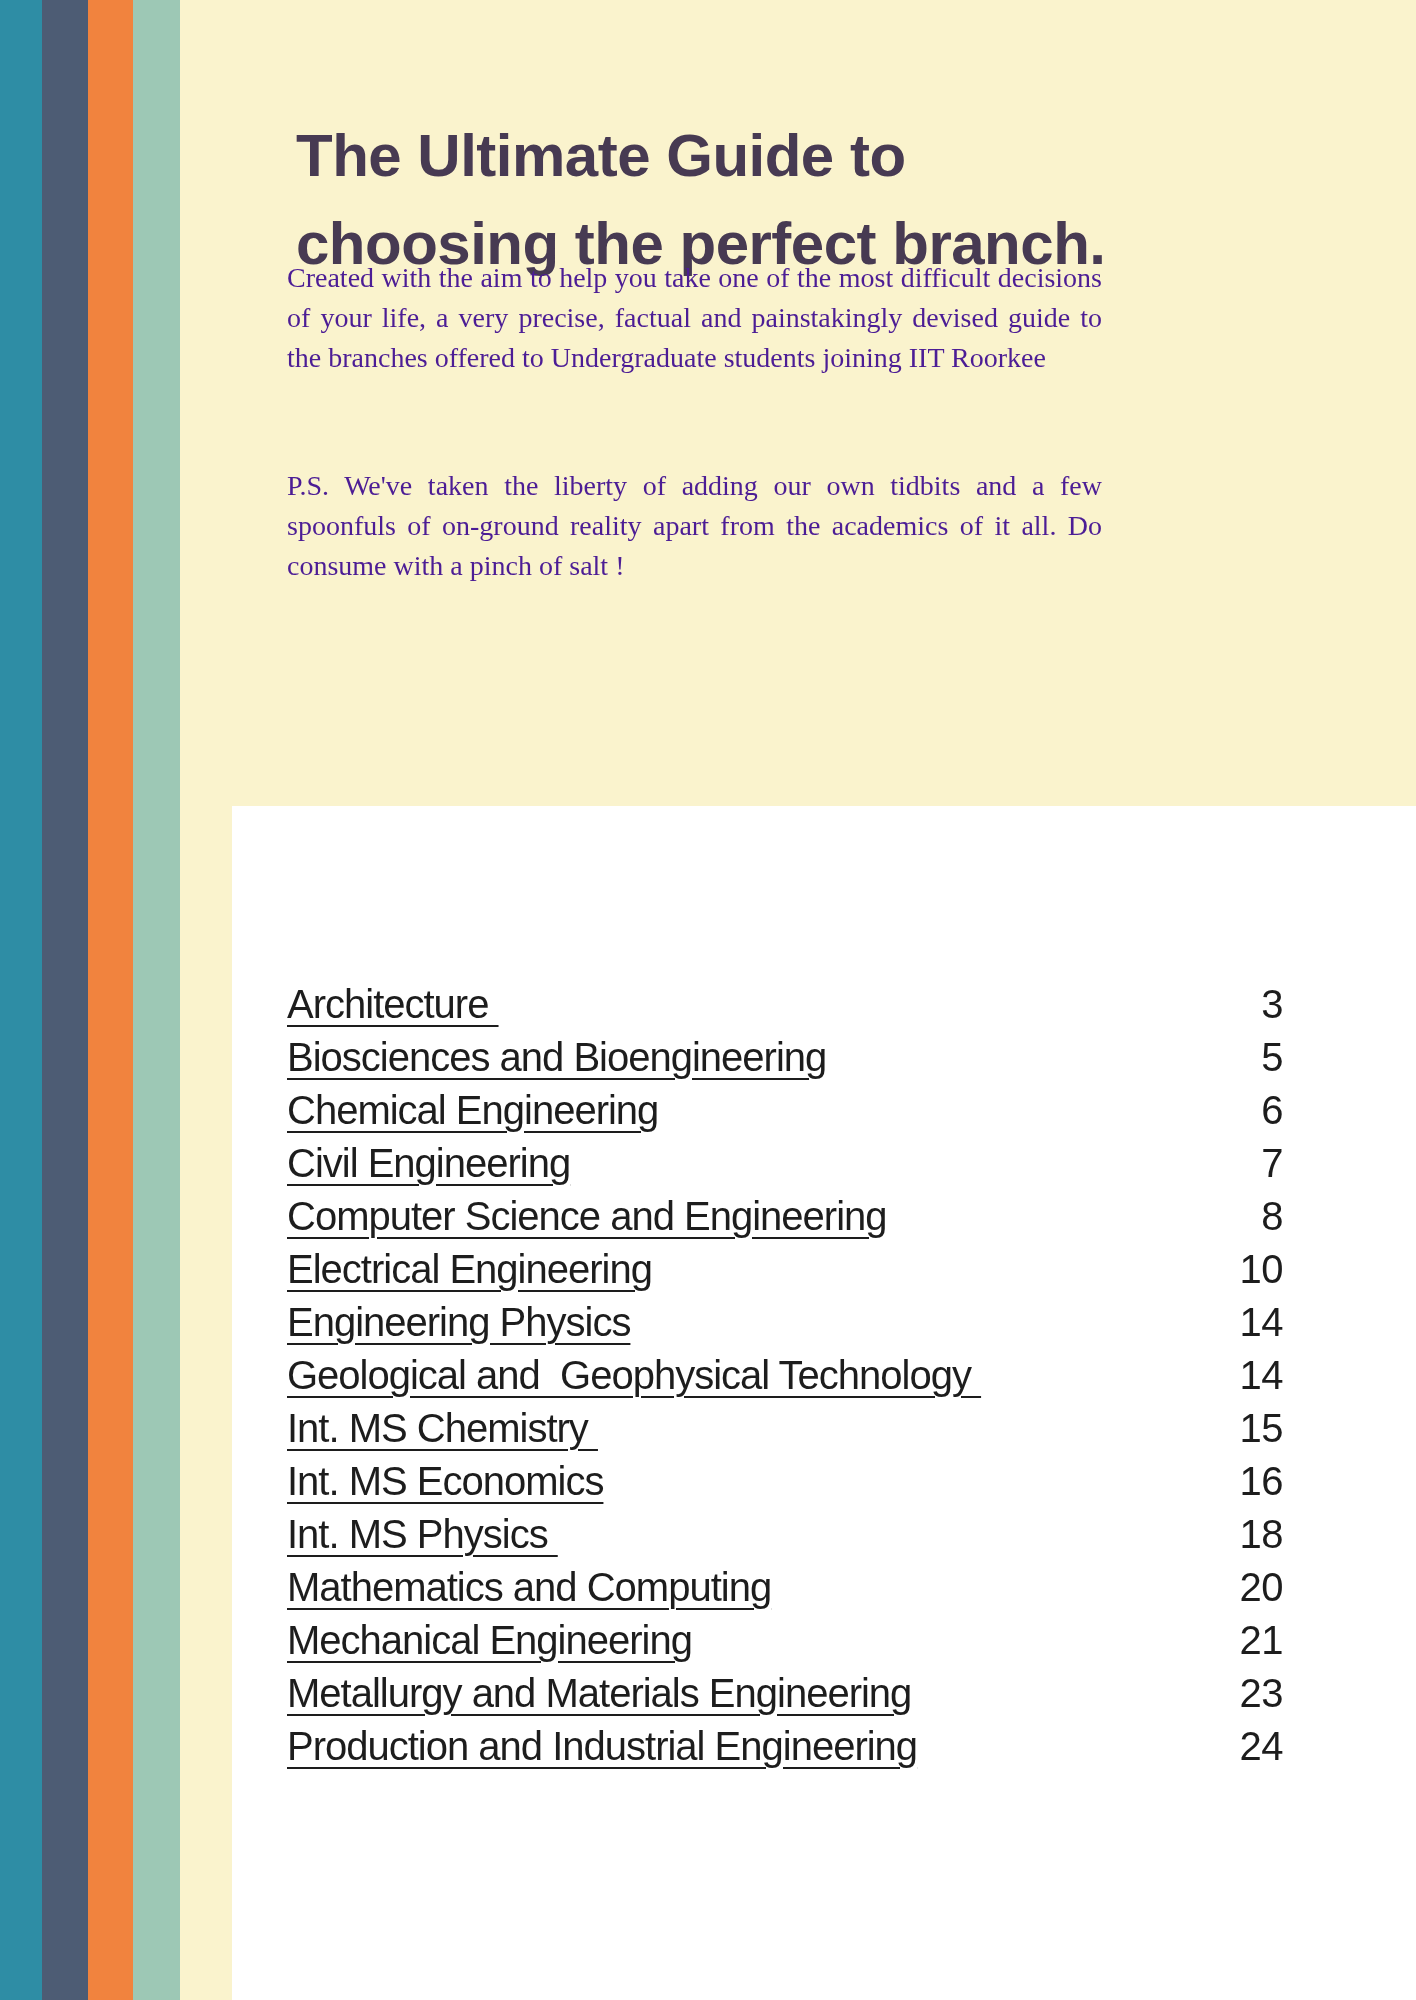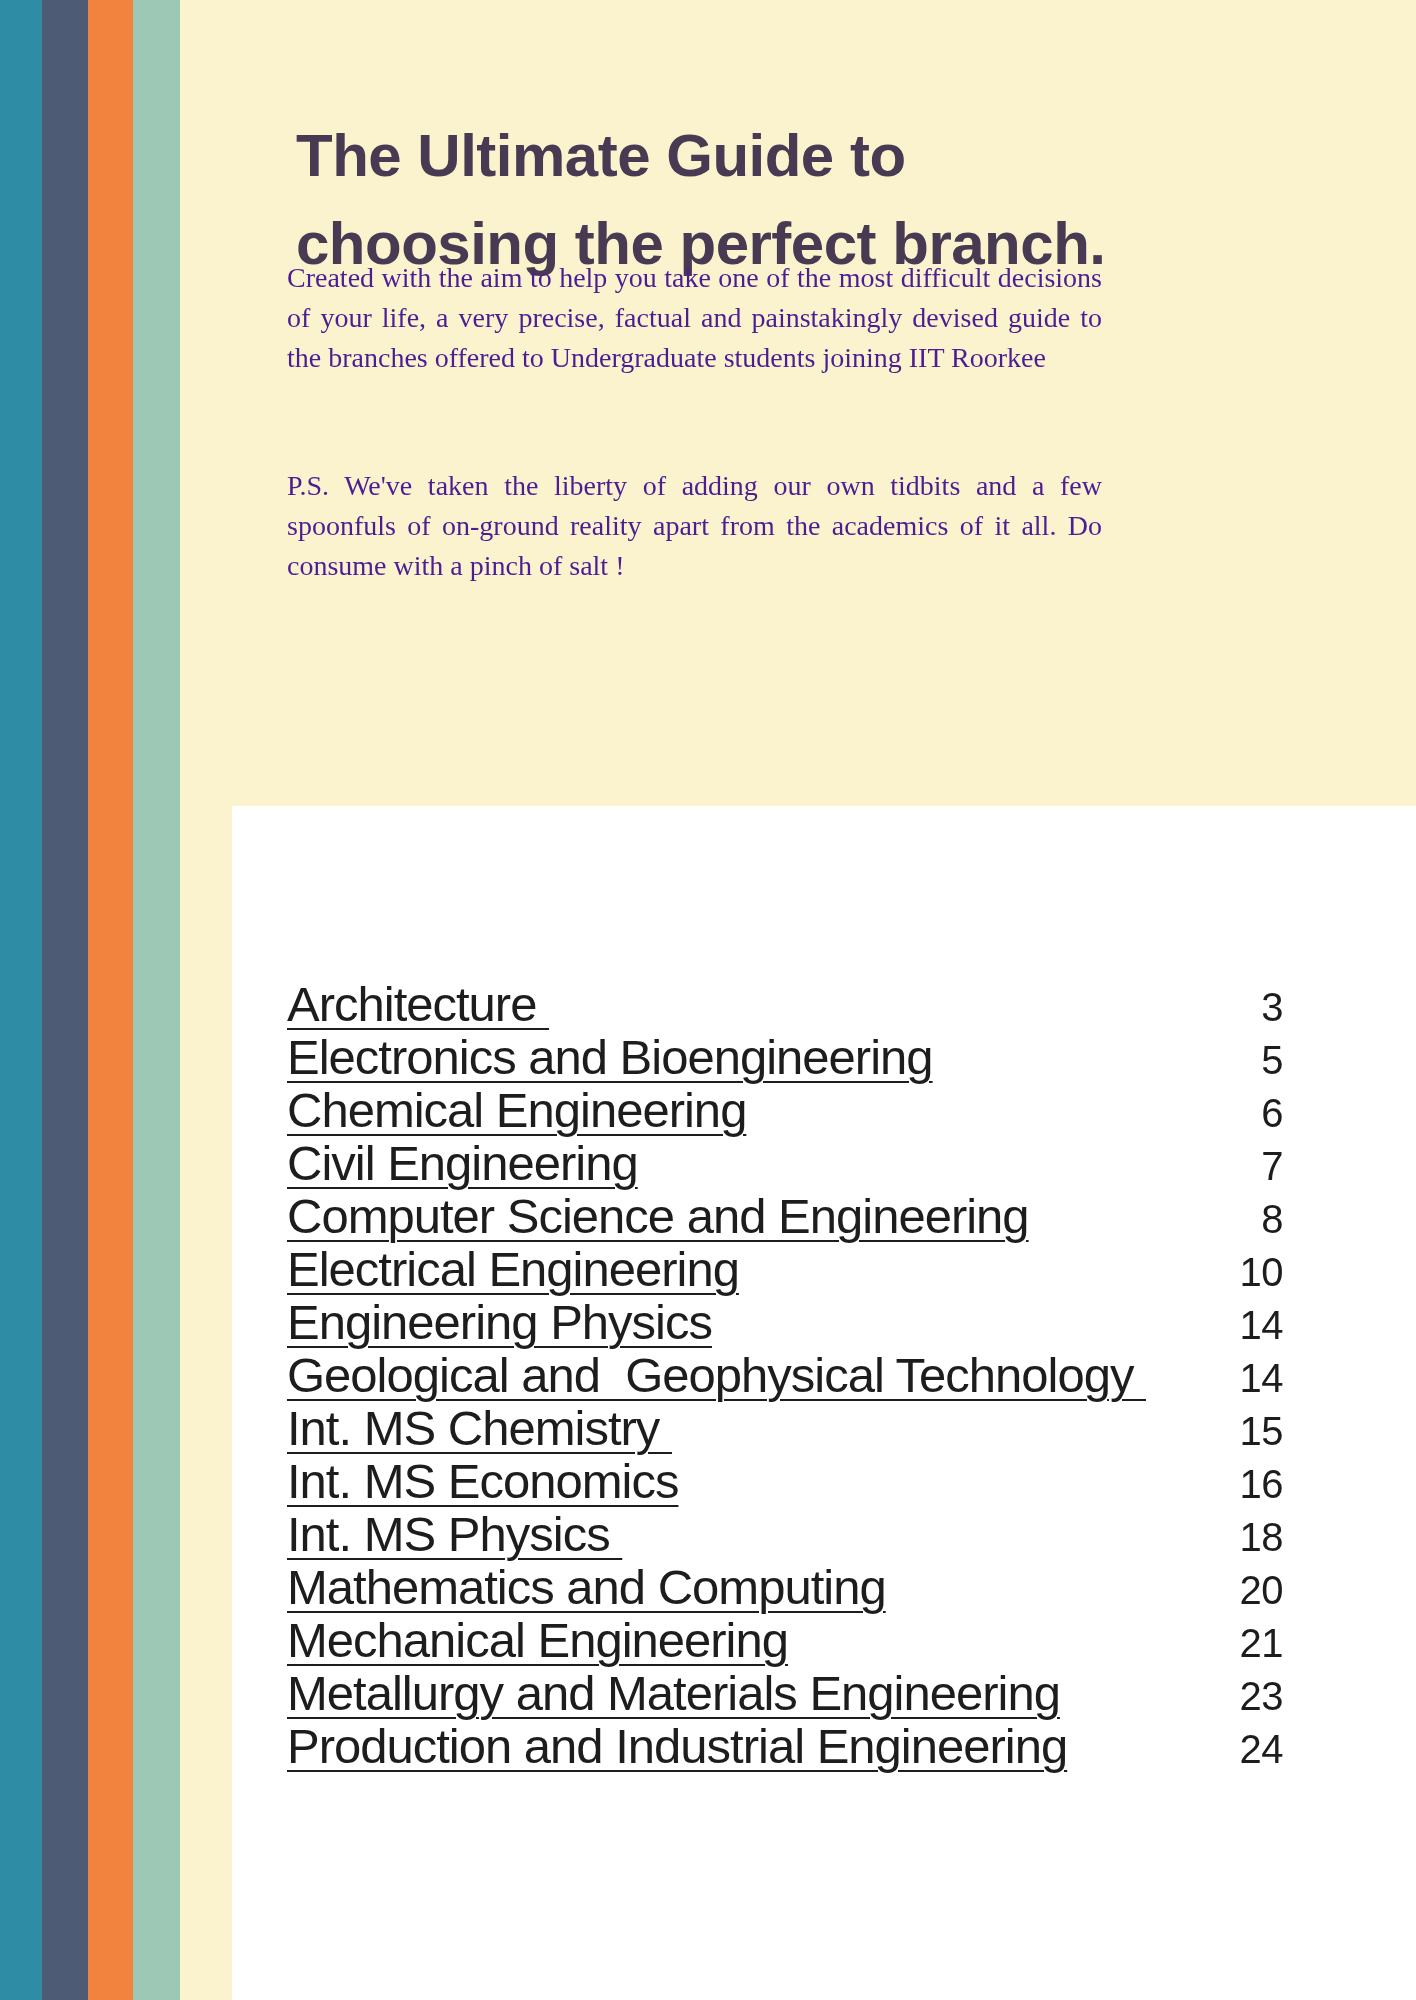--- a/index.html
+++ b/index.html
@@ -41,21 +41,21 @@
   }
   .toc{
     position:absolute;left:55px;top:172px;right:133px;
     list-style:none;margin:0;padding:0;
   }
   .toc-row{
     display:flex;justify-content:space-between;align-items:baseline;
     height:53px;line-height:53px;cursor:pointer;
   }
   .toc-label{
-    font-size:49px;color:#1D1D1D;letter-spacing:-1px;
+    font-size:40px;color:#1D1D1D;letter-spacing:-1px;
     white-space:pre;
     text-decoration:underline;
     text-decoration-thickness:2px;
     text-underline-offset:7px;
   }
   .toc-page{
     font-size:40px;color:#1D1D1D;letter-spacing:-0.5px;
   }
 </style>
 </head>
@@ -78,21 +78,21 @@
 <div class="contents-panel">
 
   <ul class="toc">
 
       <li class="toc-row">
         <span class="toc-label">Architecture </span>
         <span class="toc-page">3</span>
       </li>
 
       <li class="toc-row">
-        <span class="toc-label">Electronics and Bioengineering</span>
+        <span class="toc-label">Biosciences and Bioengineering</span>
         <span class="toc-page">5</span>
       </li>
 
       <li class="toc-row">
         <span class="toc-label">Chemical Engineering</span>
         <span class="toc-page">6</span>
       </li>
 
       <li class="toc-row">
         <span class="toc-label">Civil Engineering</span>

